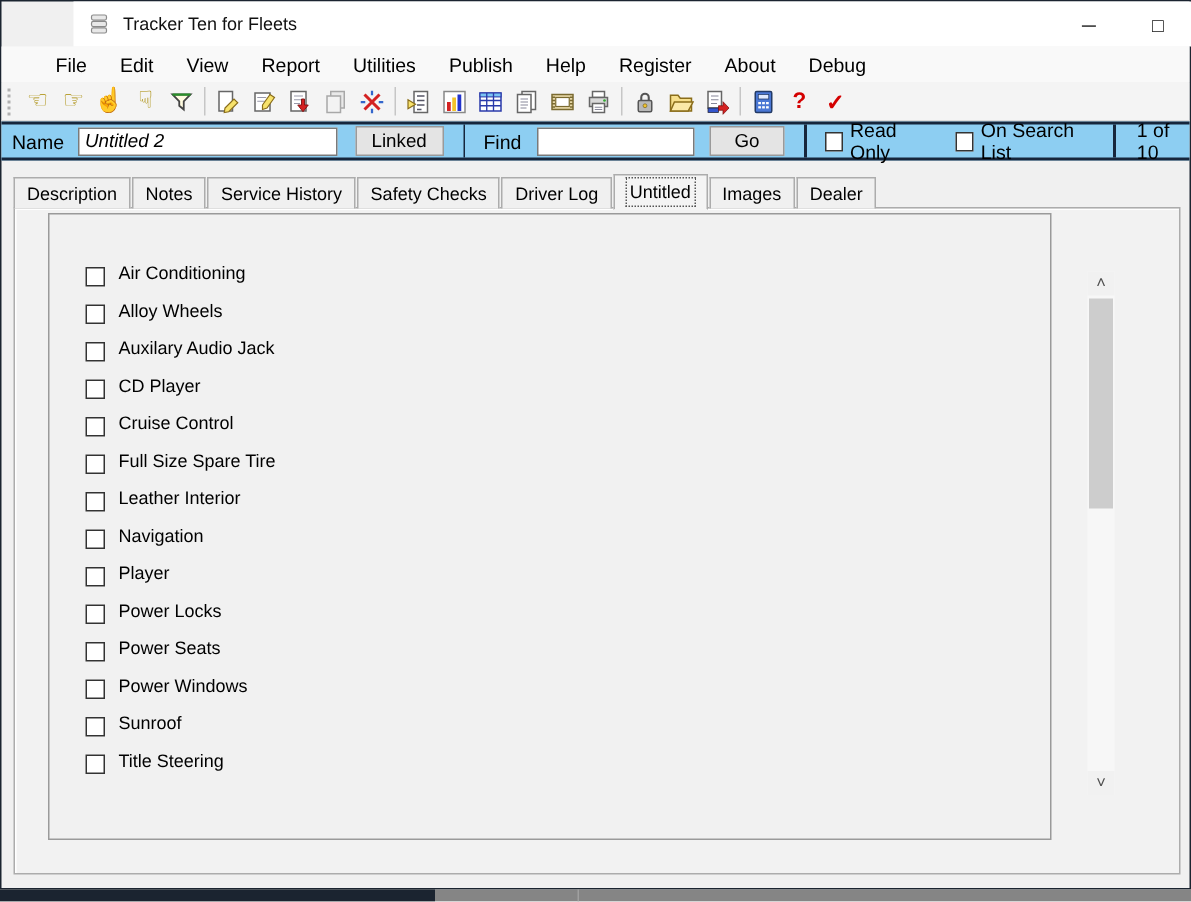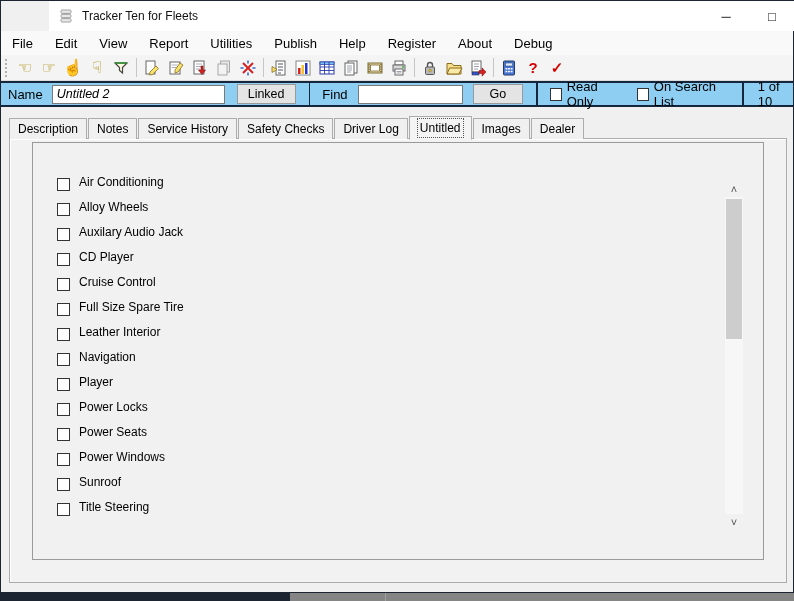--- a/index.html
+++ b/index.html
@@ -9,21 +9,21 @@
             border:1px solid #1b2430; }
 
   
   .titlebar { position:absolute; left:0; top:0; width:100%; height:30px; background:#ffffff; display:flex; align-items:center;margin-left:48px; }
   .app-icon { width:16px; height:16px; margin-left:9px; }
   .title-text { margin-left:8px; font-size:12px; color:#111; }
   .win-controls { position:absolute; right:0; top:0; height:30px; display:flex; }
   .win-btn { width:46px; height:30px; display:flex; align-items:center; justify-content:center; font-size:13px; color:#111; cursor:default; }
 
   
-  .menubar { position:absolute; left:0; top:30px; width:100%; height:24px; background:#f9f9f9; display:flex; align-items:center; padding-left:0; }
+  .menubar { position:absolute; left:0; top:30px; width:100%; height:24px; background:#f9f9f9; display:flex; align-items:center; padding-left:25px; }
   .menu-item { font-size:13px; color:#000; padding:3px 11px; cursor:default; }
 
   
   .toolbar { position:absolute; left:0; top:54px; width:100%; height:26px; background:#f4f4f4; display:flex; align-items:center; border-bottom:1px solid #dcdcdc; padding-left:2px; }
   .gripper { width:4px; height:18px; border-left:2px dotted #b0b0b0; margin:0 4px 0 2px; }
   .tbi { width:24px; height:22px; display:flex; align-items:center; justify-content:center; cursor:default; }
   .tbi svg { width:18px; height:18px; }
   .hand { font-size:16px; color:#a88a00; line-height:1; }
   .tsep { width:1px; height:19px; background:#c6c6c6; margin:0 3px; }
   .glyph-red { font-size:15px; font-weight:bold; color:#d40000; }
@@ -44,21 +44,21 @@
   .pos-text { margin-left:14px; }
 
   
   .tabstrip { position:absolute; left:8px; top:116px; height:22px; display:flex; align-items:flex-end; z-index:3; }
   .tab { border:1px solid #acacac; border-bottom:none; background:#f0f0f0; padding:3px 8px 4px 8px; font-size:12px; margin-right:1px; cursor:default; height:21px; }
   .tab.active { background:#f4f4f4; height:24px; padding:4px 10px; position:relative; top:1px; z-index:4; border-bottom:1px solid #f4f4f4; }
   .tab.active .tlabel { outline:1px dotted #555; outline-offset:2px; }
 
   
   .tabpage { position:absolute; left:8px; top:137px; width:778px; height:445px; background:#f2f2f2; border:1px solid #acacac; box-shadow: inset 1px 1px 0 #ffffff; z-index:2; }
-  .groupbox { position:absolute; left:22px; top:3px; width:732px; height:418px; background:#f1f1f1; border:1px solid #9a9a9a; }
+  .groupbox { position:absolute; left:22px; top:3px; width:669px; height:418px; background:#f1f1f1; border:1px solid #9a9a9a; }
 
   
   .feature-list { position:absolute; left:24px; top:28px; }
   .chk-row { display:flex; align-items:center; height:25px; cursor:default; }
   .chk-row .chkbox { margin-top:2px; }
   .chk-row .flabel { margin-left:9px; font-size:12px; color:#000; position:relative; top:-2px; }
 
   
   .vscroll { position:absolute; left:692px; top:38px; width:18px; height:349px; background:#f7f7f7; }
   .vs-arrow { position:absolute; left:0; width:18px; height:16px; display:flex; align-items:center; justify-content:center; font-size:11px; color:#505050; background:#f1f1f1; cursor:default; }

